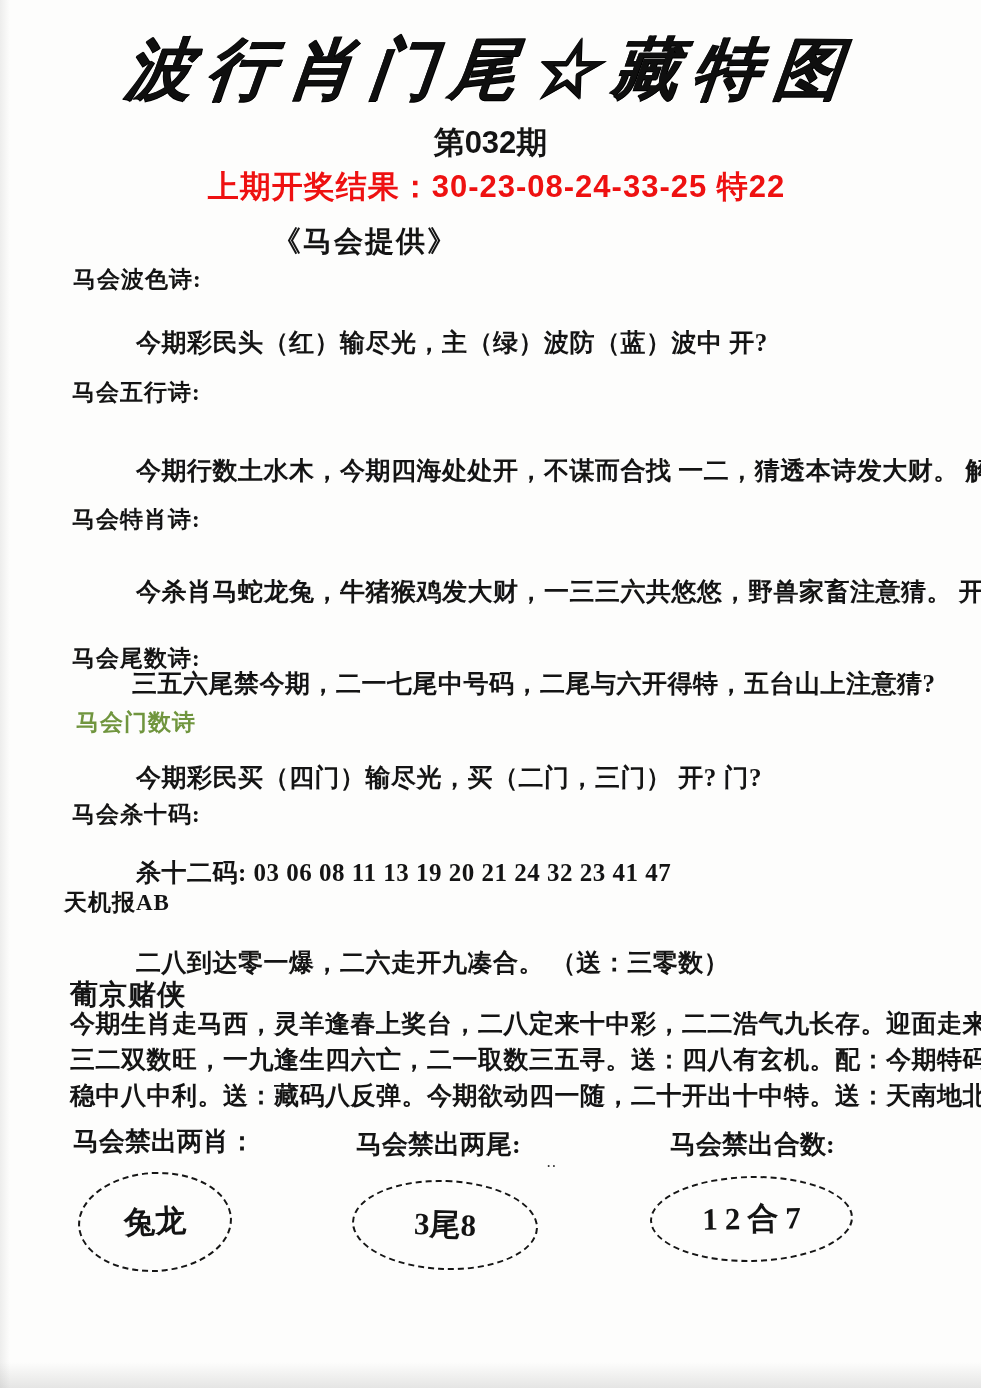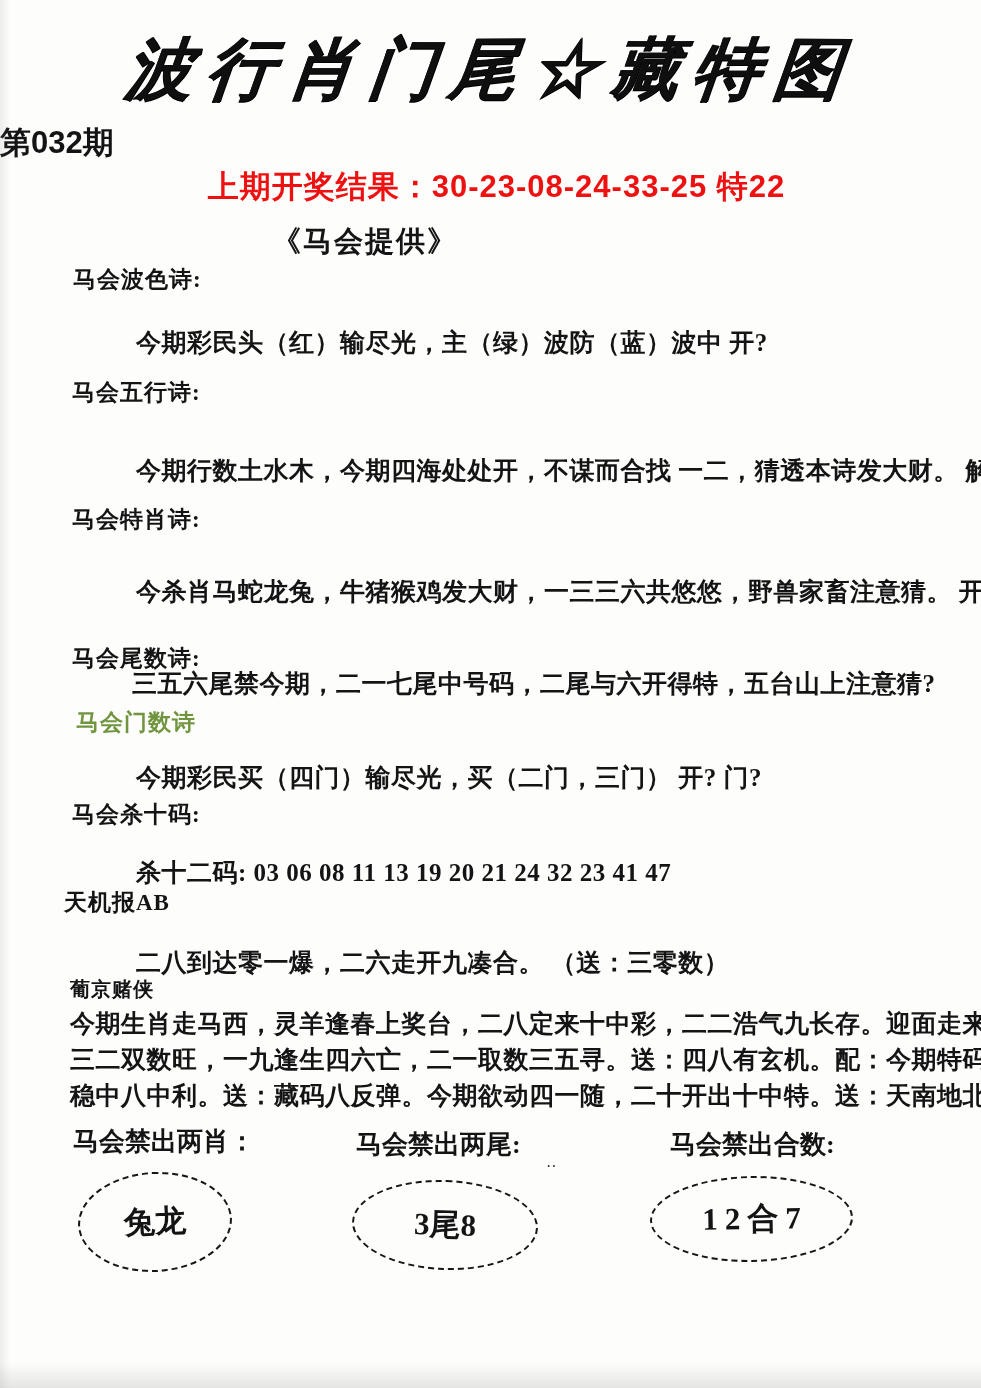--- a/index.html
+++ b/index.html
@@ -27,21 +27,21 @@
   .title{
     left:0;top:24px;width:100%;
     text-align:center;
     font-size:67px;font-weight:900;font-style:italic;
     letter-spacing:14px;
     transform:skewX(-6deg);
     text-shadow:1px 0 0 #000, 0 1px 0 #000;
     filter:contrast(1.05);
   }
   .issue{
-    left:0;top:122px;width:100%;text-align:left;
+    left:0;top:122px;width:100%;text-align:center;
     font-family:"Liberation Sans","DejaVu Sans",sans-serif;
     font-size:31px;font-weight:700;
   }
   .result{
     left:0;top:166px;width:100%;text-align:center;
     font-family:"Liberation Sans","DejaVu Sans",sans-serif;
     font-size:31px;font-weight:700;letter-spacing:1px;
     padding-left:12px;box-sizing:border-box;
   }
   .provider{
@@ -101,21 +101,21 @@
 
   <div class="abs h faded" style="left:76px;top:707px;">马会门数诗</div>
   <div class="abs line" style="left:136px;top:761px;">今期彩民买（四门）输尽光，买（二门，三门） 开? 门?</div>
 
   <div class="abs h" style="left:72px;top:799px;">马会杀十码:</div>
   <div class="abs line" style="left:136px;top:856px;">杀十二码: 03 06 08 11 13 19 20 21 24 32 23 41 47</div>
 
   <div class="abs h" style="left:64px;top:887px;">天机报AB</div>
   <div class="abs line" style="left:136px;top:946px;">二八到达零一爆，二六走开九凑合。 （送：三零数）</div>
 
-  <div class="abs h" style="left:70px;top:976px;font-size:20px;">葡京赌侠</div>
+  <div class="abs h" style="left:70px;top:976px;font-size:28px;">葡京赌侠</div>
   <div class="para">
     <div>今期生肖走马西，灵羊逢春上奖台，二八定来十中彩，二二浩气九长存。迎面走来十三人，四八</div>
     <div>三二双数旺，一九逢生四六亡，二一取数三五寻。送：四八有玄机。配：今期特码合数出，四九</div>
     <div>稳中八中利。送：藏码八反弹。今期欲动四一随，二十开出十中特。送：天南地北合数出</div>
   </div>
 
   <div class="abs colhead" style="left:73px;top:1124px;">马会禁出两肖：</div>
   <div class="abs colhead" style="left:356px;top:1127px;">马会禁出两尾:</div>
   <div class="abs colhead" style="left:670px;top:1127px;">马会禁出合数:</div>
 

